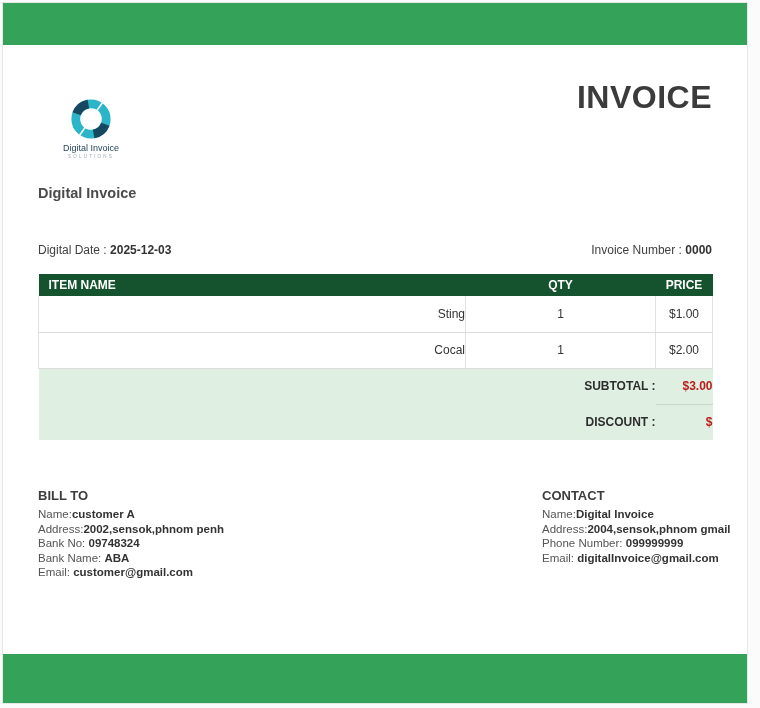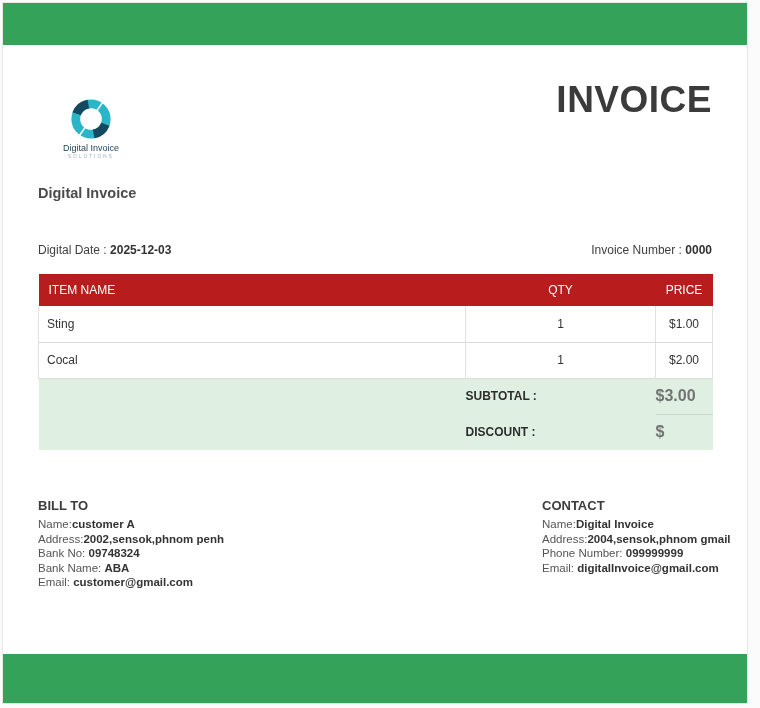--- a/index.html
+++ b/index.html
@@ -35,49 +35,49 @@
     flex-direction: column;
   }
   
   .top-row { display: flex; justify-content: space-between; align-items: flex-start; }
   .logo-block { margin-top: 50px; width: 70px; text-align: center; margin-left: 18px; }
   .logo-svg { width: 50px; height: 48px; display: block; margin: 0 auto; }
   .logo-title { font-size: 9px; color: #1c3e55; font-weight: 400; white-space: nowrap; }
   .logo-subtitle { font-size: 4.5px; color: #9aa9b0; letter-spacing: 2.2px; margin-top: 1px; white-space: nowrap; }
   .invoice-title {
     margin-top: 34px;
-    font-size: 37px;
+    font-size: 32px;
     font-weight: 700;
     letter-spacing: 0.5px;
     color: #3b3b3b;
   }
   .company-name { margin-top: 26px; font-size: 14.5px; font-weight: 700; color: #4b4b4b; }
   
   .meta-row { margin-top: 42px; display: flex; justify-content: space-between; font-size: 12px; color: #3f3f3f; }
   .meta-row b { color: #333; }
   
   table.items { margin-top: 17px; width: 100%; border-collapse: collapse; table-layout: fixed; }
   col.c-name { width: 427px; } col.c-qty { width: 190px; } col.c-price { width: 57px; }
   tr.head th {
-    background: #b91c1c; color: #ffffff;
-    font-size: 12px; font-weight: 400;
-    height: 32px; text-align: center;
+    background: #14532d; color: #ffffff;
+    font-size: 12px; font-weight: 700;
+    height: 22px; text-align: center;
   }
   tr.head th.name { text-align: left; padding-left: 10px; }
   tr.body td {
     height: 36px; font-size: 12px; color: #333333;
     background: #ffffff; border-bottom: 1px solid #dcdcdc;
     text-align: center;
   }
-  tr.body td.name { text-align: left; padding-left: 8px; border-left: 1px solid #e2e2e2; }
+  tr.body td.name { text-align: right; padding-left: 8px; border-left: 1px solid #e2e2e2; }
   tr.body td.qty { border-left: 1px solid #e2e2e2; }
   tr.body td.price { border-left: 1px solid #e2e2e2; border-right: 1px solid #e2e2e2; }
-  tr.total td { height: 36px; background: #dff0e3; text-align: left; }
+  tr.total td { height: 36px; background: #dff0e3; text-align: right; }
   tr.total td.t-label { font-size: 12px; font-weight: 700; color: #2d2d2d; }
-  tr.total td.t-value { font-size: 16px; font-weight: 700; color: #737373; }
+  tr.total td.t-value { font-size: 12px; font-weight: 700; color: #b91c1c; }
   tr.total.lined td.t-value { border-top: 1px solid #c8d6cb; }
   tr.total.last td { border-bottom: 1px solid #d7ddd8; }
   
   .address-row { margin-top: 48px; display: flex; justify-content: space-between; align-items: flex-start; }
   .addr-heading { font-size: 13px; font-weight: 700; color: #3d3d3d; margin-bottom: 4px; }
   .addr-line { font-size: 11.5px; line-height: 14.6px; color: #555555; white-space: nowrap; }
   .addr-line b { color: #333333; }
   .address-right { width: 170px; }
 </style>
 </head>

